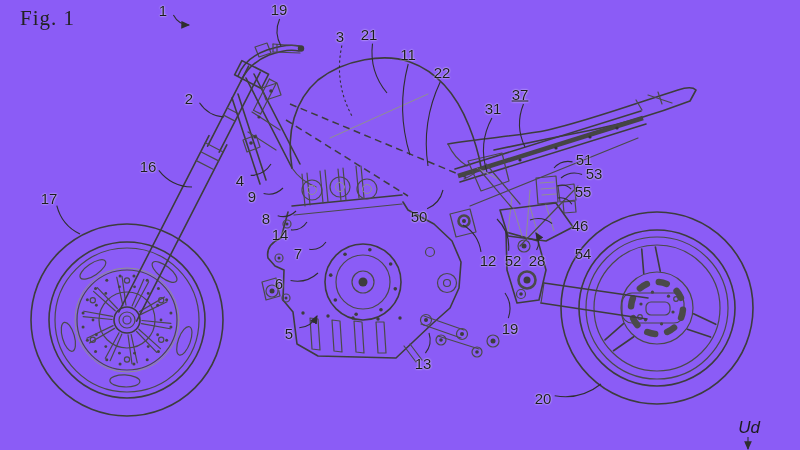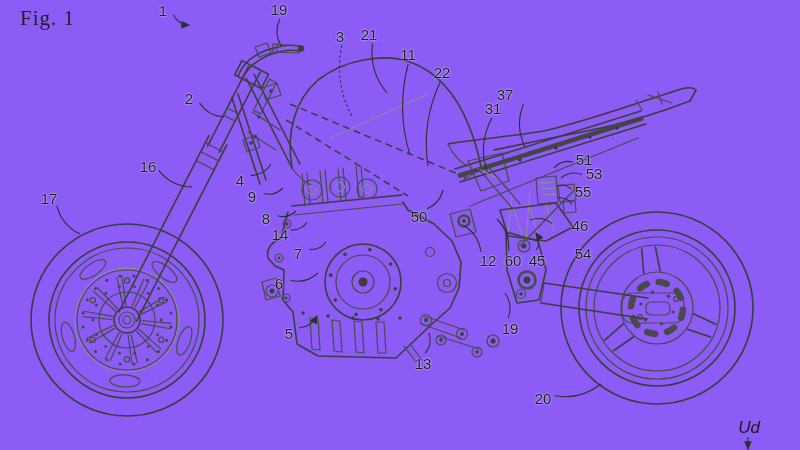--- a/index.html
+++ b/index.html
@@ -372,34 +372,34 @@
 
   <div id="labels">
       <div class="ref-label" style="left: 163px; top: 10px;">1</div>
       <div class="ref-label" style="left: 279px; top: 9px;">19</div>
       <div class="ref-label" style="left: 189px; top: 98px;">2</div>
       <div class="ref-label" style="left: 340px; top: 36px;">3</div>
       <div class="ref-label" style="left: 369px; top: 34px;">21</div>
       <div class="ref-label" style="left: 408px; top: 54px;">11</div>
       <div class="ref-label" style="left: 442px; top: 72px;">22</div>
       <div class="ref-label" style="left: 493px; top: 108px;">31</div>
-      <div class="ref-label" style="left: 505px; top: 94px;">37</div>
+      <div class="ref-label" style="left: 520px; top: 94px; text-decoration: underline;">37</div>
       <div class="ref-label" style="left: 148px; top: 166px;">16</div>
       <div class="ref-label" style="left: 49px; top: 198px;">17</div>
       <div class="ref-label" style="left: 240px; top: 180px;">4</div>
       <div class="ref-label" style="left: 252px; top: 196px;">9</div>
       <div class="ref-label" style="left: 266px; top: 218px;">8</div>
       <div class="ref-label" style="left: 280px; top: 234px;">14</div>
       <div class="ref-label" style="left: 298px; top: 253px;">7</div>
       <div class="ref-label" style="left: 279px; top: 283px;">6</div>
       <div class="ref-label" style="left: 289px; top: 333px;">5</div>
       <div class="ref-label" style="left: 419px; top: 216px;">50</div>
       <div class="ref-label" style="left: 488px; top: 260px;">12</div>
-      <div class="ref-label" style="left: 513px; top: 260px;">60</div>
-      <div class="ref-label" style="left: 537px; top: 260px;">45</div>
+      <div class="ref-label" style="left: 513px; top: 260px;">52</div>
+      <div class="ref-label" style="left: 537px; top: 260px;">28</div>
       <div class="ref-label" style="left: 564px; top: 225px; margin-left: 16px;">46</div>
       <div class="ref-label" style="left: 510px; top: 328px;">19</div>
       <div class="ref-label" style="left: 423px; top: 363px;">13</div>
       <div class="ref-label" style="left: 543px; top: 398px;">20</div>
       <div class="ref-label" style="left: 584px; top: 159px;">51</div>
       <div class="ref-label" style="left: 594px; top: 173px;">53</div>
       <div class="ref-label" style="left: 583px; top: 191px;">55</div>
       <div class="ref-label" style="left: 583px; top: 208px; margin-top: 45px;">54</div>
     </div>
 </div>

